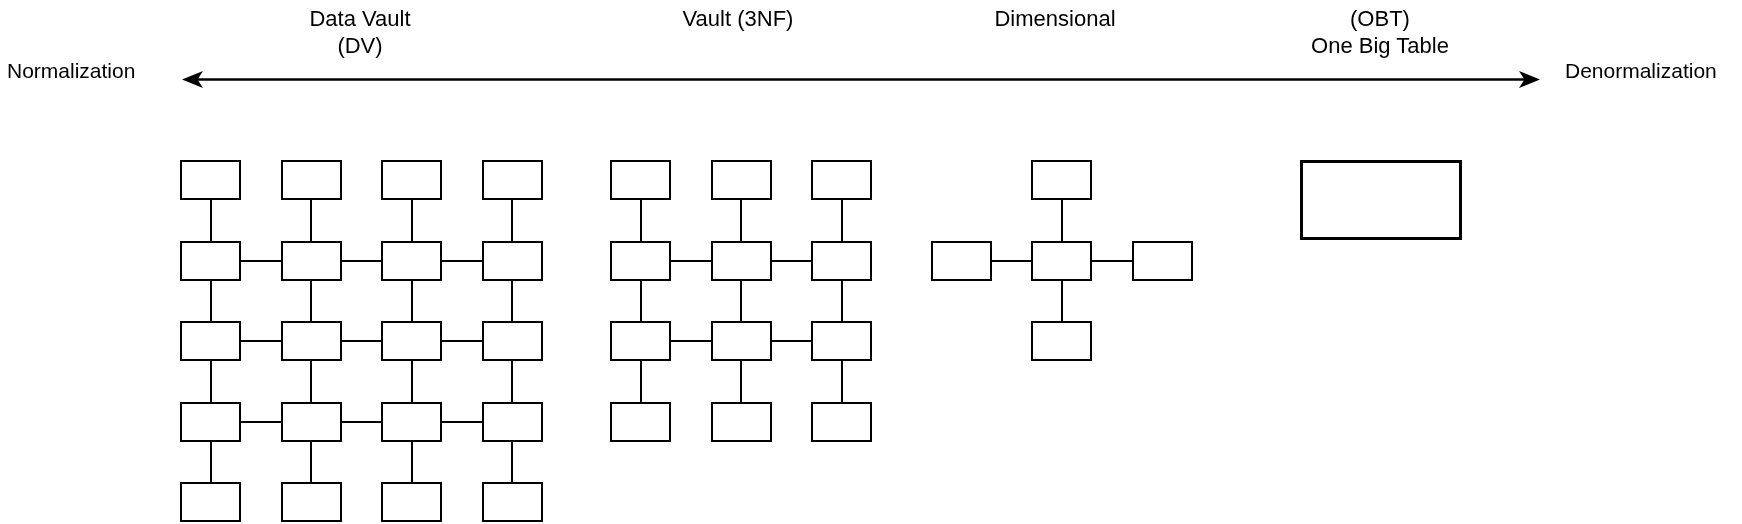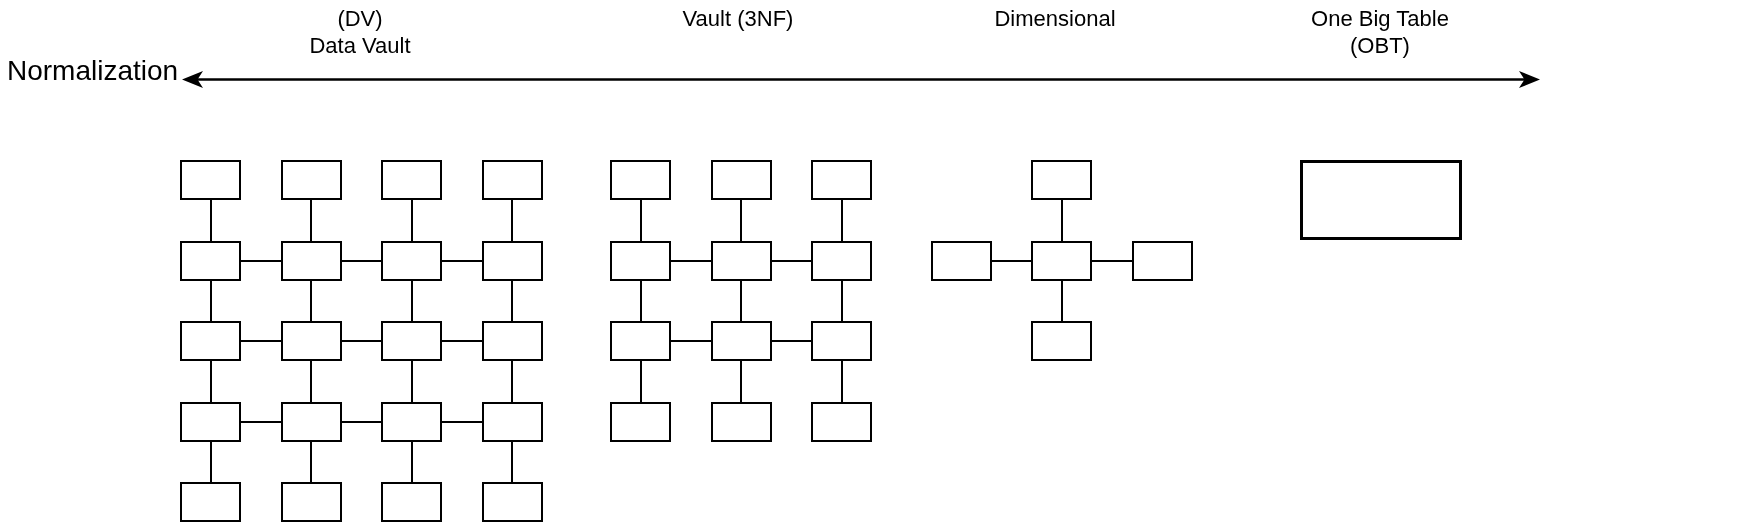--- a/index.html
+++ b/index.html
@@ -14,21 +14,21 @@
   }
   .arrow-svg {
     position: absolute;
     left: 0; top: 0;
     width: 1742px; height: 524px;
     pointer-events: none;
   }
   .axis-label {
     position: absolute;
     top: 58px;
-    font-size: 28px;
+    font-size: 21px;
     line-height: 25px;
     white-space: nowrap;
   }
   .approach-label {
     position: absolute;
     top: 5px;
     width: 250px;
     text-align: center;
     font-size: 22px;
     line-height: 27px;
@@ -55,34 +55,35 @@
 
 <div class="canvas">
 
   <svg class="arrow-svg" viewBox="0 0 1742 524">
     <line x1="196.5" y1="79.5" x2="1525.5" y2="79.5" stroke="#000000" stroke-width="2.5"></line>
     <polygon points="182,79.5 203,71 197.5,79.5 203,88" fill="#000000"></polygon>
     <polygon points="1540,79.5 1519,71 1524.5,79.5 1519,88" fill="#000000"></polygon>
   </svg>
 
   <div class="axis-label" style="left:7px">Normalization</div>
+  <div class="axis-label" style="left:1565px">Denormalization</div>
 
   <div class="approach-label" style="left:235px">
+    <div>Data Vault</div>
     <div>(DV)</div>
-    <div>Data Vault</div>
   </div>
   <div class="approach-label" style="left:613px">
     <div>Vault (3NF)</div>
   </div>
   <div class="approach-label" style="left:930px">
     <div>Dimensional</div>
   </div>
   <div class="approach-label" style="left:1255px">
+    <div>(OBT)</div>
     <div>One Big Table</div>
-    <div>(OBT)</div>
   </div>
 
   <div class="diagram">
       <div class="box" style="left: 180px; top: 160px; width: 61px; height: 40px;"></div>
       <div class="box" style="left: 280.5px; top: 160px; width: 61px; height: 40px;"></div>
       <div class="box" style="left: 381px; top: 160px; width: 61px; height: 40px;"></div>
       <div class="box" style="left: 481.5px; top: 160px; width: 61px; height: 40px;"></div>
       <div class="box" style="left: 180px; top: 240.5px; width: 61px; height: 40px;"></div>
       <div class="box" style="left: 280.5px; top: 240.5px; width: 61px; height: 40px;"></div>
       <div class="box" style="left: 381px; top: 240.5px; width: 61px; height: 40px;"></div>

